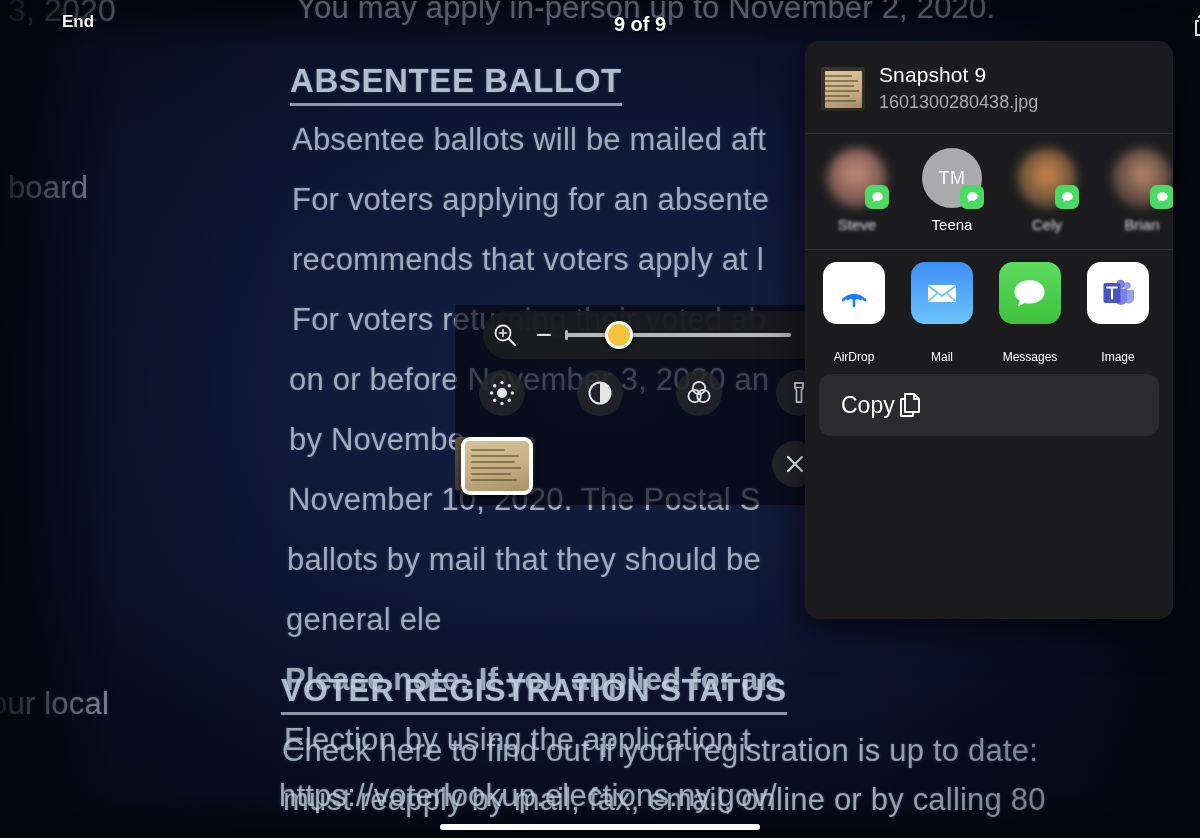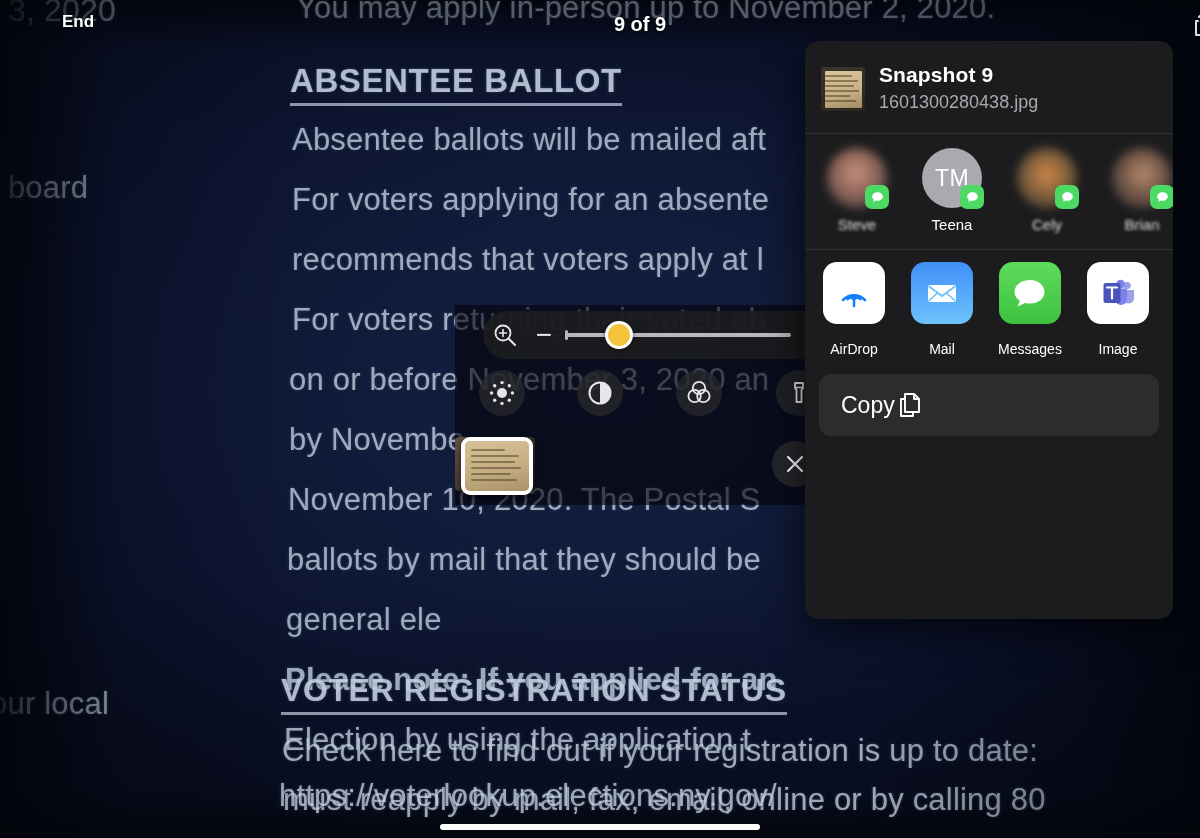--- a/index.html
+++ b/index.html
@@ -135,21 +135,21 @@
     background:linear-gradient(160deg,#3b362c 0%,#2a251d 100%);
   }
   #share-header-thumb .hp {
     position:absolute; left:4px; top:4px; right:3px; bottom:3px;
     background:linear-gradient(165deg,#dcc69c 0%,#c8b086 60%,#a18a61 100%);
     border-radius:1px;
   }
   #share-header-thumb .hl { position:absolute; left:3px; height:1.5px; background:rgba(70,52,28,0.5); }
   #share-title {
     position:absolute; left:74px; top:22px;
-    font-size:21px; font-weight:700; color:#ffffff; letter-spacing:0.1px;
+    font-size:21px; font-weight:400; color:#ffffff; letter-spacing:0.1px;
   }
   #share-filename {
     position:absolute; left:74px; top:51px;
     font-size:18px; font-weight:400; color:#a9a9ae;
   }
   .sheet-sep { height:1px; background:rgba(255,255,255,0.09); margin:0; }
 
   #contacts-row {
     position:relative; height:115px; padding:14px 0 0 18px;
     display:flex; gap:27px; overflow:hidden;
@@ -160,40 +160,40 @@
   .avatar {
     position:relative; width:60px; height:60px; border-radius:50%;
     overflow:visible;
   }
   .avatar .face {
     position:absolute; inset:0; border-radius:50%;
     filter:blur(5px);
   }
   .avatar.initials {
     background:#a9a9ae; display:flex; align-items:center; justify-content:center;
-    color:#ffffff; font-size:23px; font-weight:500; letter-spacing:0.5px;
+    color:#ffffff; font-size:18px; font-weight:500; letter-spacing:0.5px;
   }
   .badge {
     position:absolute; right:-2px; bottom:-1px; width:24px; height:24px;
     border-radius:7px; background:#4cd964;
     display:flex; align-items:center; justify-content:center;
   }
   .contact-name {
     margin-top:8px; font-size:15px; color:#ffffff; text-align:center;
     white-space:nowrap; font-weight:400;
   }
   .contact-name.blurred { filter:blur(1.4px); opacity:0.85; }
 
   #apps-row {
     position:relative; height:116px; padding:12px 0 0 18px;
     display:flex; gap:26px; overflow:hidden;
   }
   .app { width:62px; flex:0 0 62px; display:flex; flex-direction:column; align-items:center; }
   .app-icon { width:62px; height:62px; border-radius:14px; display:flex; align-items:center; justify-content:center; overflow:hidden; }
-  .app-name { margin-top:17px; font-size:14px; color:#ffffff; white-space:nowrap; }
+  .app-name { margin-top:26px; font-size:12px; color:#ffffff; white-space:nowrap; }
 
   #actions { padding:8px 14px 10px 14px; }
   .action-card { background:#2c2c2e; border-radius:12px; overflow:hidden; margin-bottom:10px; }
   .action-row {
     display:flex; align-items:center; justify-content:flex-start;
     height:62px; padding:0 18px 0 22px;
   }
   .action-label { font-size:23px; color:#ffffff; font-weight:400; }
   .action-divider { height:1px; background:rgba(255,255,255,0.10); margin-left:22px; }
 

